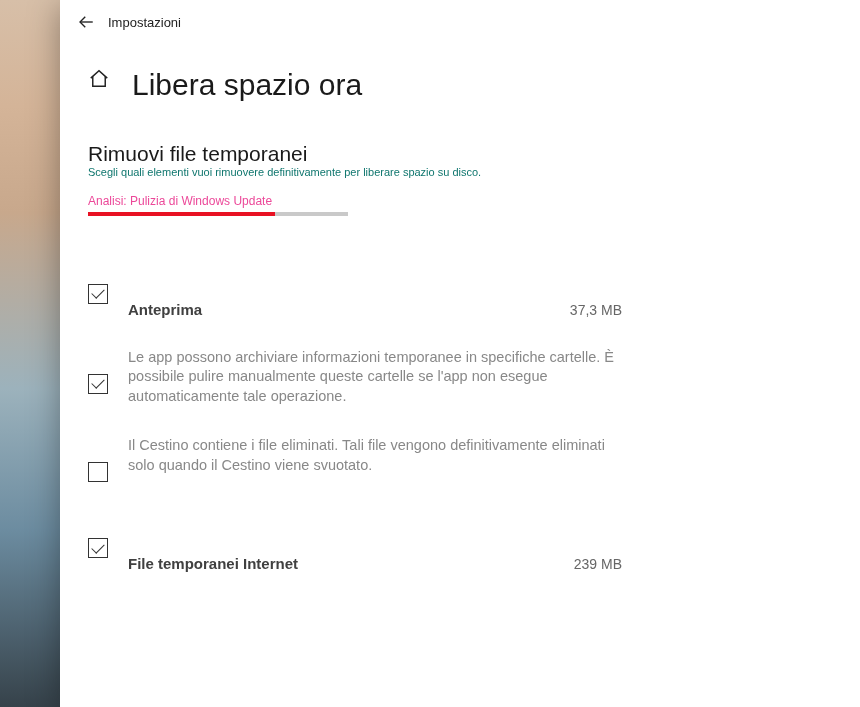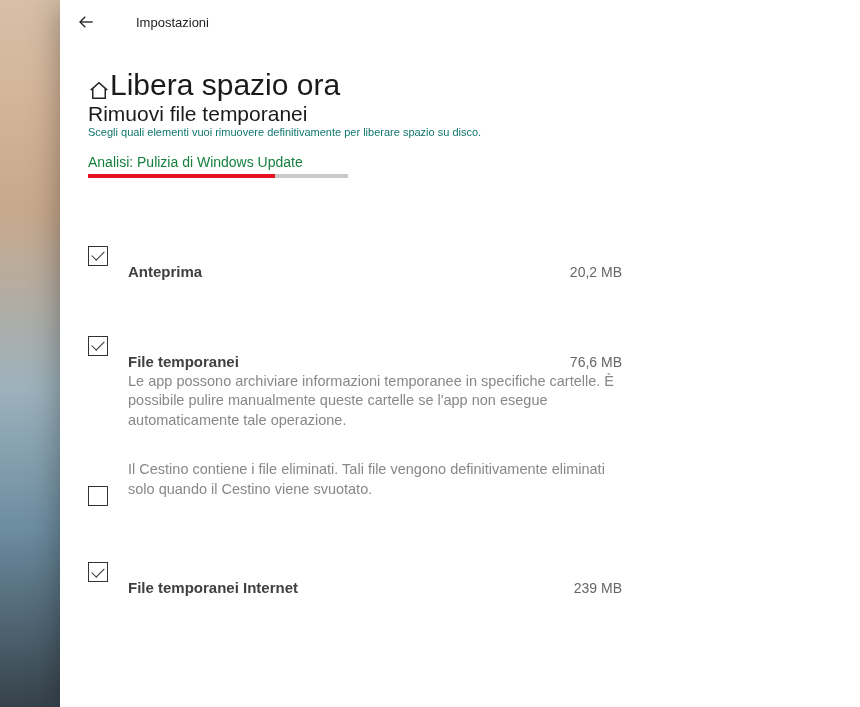--- a/index.html
+++ b/index.html
@@ -14,36 +14,38 @@
     width: 800px;
     height: 707px;
     background: #ffffff;
     box-shadow: 0 6px 30px rgba(0,0,0,0.35);
   }
   .titlebar {
     display: flex;
     align-items: center;
     height: 44px;
     padding: 0 16px;
-    gap: 40px;
+    gap: 12px;
   }
   .back-btn {
     width: 20px; height: 20px;
     display: flex; align-items: center; justify-content: center;
     cursor: pointer;
     color: #222;
   }
   .titlebar-title { font-size: 13px; color: #222; }
   .content {
     padding: 0 28px 0 28px;
   }
   .page-header {
     display: flex;
-    align-items: flex-end;
+    align-items: flex-start;
+    gap: 22px;
     margin-top: 24px;
+    margin-bottom: 40px;
   }
   .home-icon {
     width: 22px; height: 22px;
     color: #222;
   }
   .page-title {
     font-size: 30px;
     font-weight: 400;
     color: #1a1a1a;
   }
@@ -54,22 +56,22 @@
     margin-bottom: 0;
   }
   .section-desc {
     font-size: 11px;
     color: #0f766e;
     max-width: 430px;
     line-height: 1.25;
     margin-bottom: 14px;
   }
   .analysis-label {
-    font-size: 14px;
-    color: #15803d;
+    font-size: 12px;
+    color: #ec4899;
     margin-bottom: 4px;
   }
   .progress {
     width: 260px;
     height: 4px;
     background: #c9c9c9;
     margin-bottom: 30px;
   }
   .progress-fill {
     height: 100%;
@@ -158,31 +160,27 @@
     <div class="progress">
       <div class="progress-fill"></div>
     </div>
 
     <div id="items-container">
         <div class="item">
           <div class="checkbox checked"></div>
           <div class="item-body">
             <div class="item-head">
               <div class="item-title">Anteprima</div>
-              <div class="item-size">20,2 MB</div>
+              <div class="item-size">37,3 MB</div>
             </div>
           </div>
         </div>
         <div class="item">
           <div class="checkbox checked"></div>
           <div class="item-body">
-            <div class="item-head">
-              <div class="item-title">File temporanei</div>
-              <div class="item-size">76,6 MB</div>
-            </div>
             <div class="item-desc">Le app possono archiviare informazioni temporanee in specifiche cartelle. È possibile pulire manualmente queste cartelle se l'app non esegue automaticamente tale operazione.</div>
           </div>
         </div>
         <div class="item">
           <div class="checkbox"></div>
           <div class="item-body">
             <div class="item-desc">Il Cestino contiene i file eliminati. Tali file vengono definitivamente eliminati solo quando il Cestino viene svuotato.</div>
           </div>
         </div>
         <div class="item">

